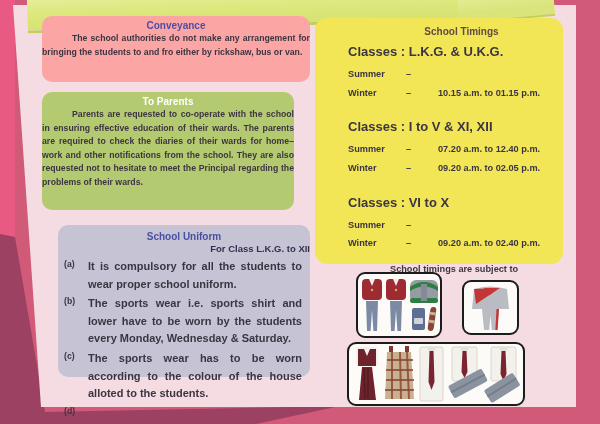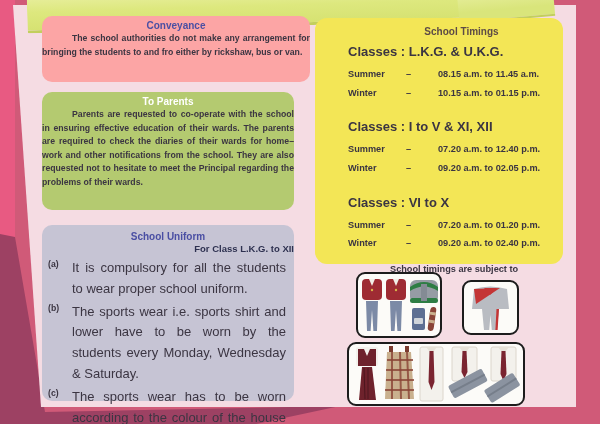--- a/index.html
+++ b/index.html
@@ -44,33 +44,33 @@
     margin:0;padding:0 0;font-size:8.7px;line-height:1.56;font-weight:600;
     color:#3b3542;text-align:justify;text-indent:30px;
   }
 
   .conveyance{left:42px;top:16px;width:268px;height:66px;background:#fca5a5;}
   .conveyance h2{color:#4a4fa3;}
 
   .toparents{left:42px;top:92px;width:252px;height:118px;background:#b4ca70;}
   .toparents h2{color:#ffffff;}
 
-  .uniform{left:42px;top:225px;width:252px;height:176px;background:#c6c4d4;}
+  .uniform{left:58px;top:225px;width:252px;height:152px;background:#c6c4d4;}
   .uniform h2{color:#4a4fa3;padding-top:6px;}
   .uniform .subtitle{
     margin:0;text-align:right;font-size:9.5px;font-weight:700;color:#2e3150;
     padding-bottom:3px;
   }
   .ulist{padding:1px 8px 0 6px;}
   .uitem{display:flex;margin-bottom:2px;}
   .uitem .lbl{
     flex:0 0 24px;font-size:8.7px;font-weight:700;color:#3b3542;line-height:1.6;
   }
   .uitem .txt{
-    flex:1;font-size:13px;font-weight:400;color:#3b3542;line-height:1.6;
+    flex:1;font-size:11px;font-weight:700;color:#3b3542;line-height:1.6;
     text-align:justify;
   }
 
   .timings{left:315px;top:18px;width:248px;height:246px;background:#f3e656;border-radius:12px;}
   .timings h2{color:#5d4b46;padding-top:8px;margin-left:45px;}
   .tcontent{padding:2px 10px 0 33px;}
   .tgroup{margin-bottom:13px;}
   .classes-line{font-size:13px;font-weight:700;color:#3b3542;line-height:1.9;}
   .trow{
     display:grid;grid-template-columns:58px 32px 1fr;
@@ -132,21 +132,20 @@
 
 <section class="panel timings">
   <h2>School Timings</h2>
   <div class="tcontent">
 
     <div class="tgroup">
       <div class="classes-line">Classes : L.K.G. &amp; U.K.G.</div>
       <div class="trow">
         <span>Summer</span>
         <span class="dash">–</span>
-        <span>08.15 a.m. to 11.45 a.m.</span>
       </div>
       <div class="trow">
         <span>Winter</span>
         <span class="dash">–</span>
         <span>10.15 a.m. to 01.15 p.m.</span>
       </div>
     </div>
 
     <div class="tgroup">
       <div class="classes-line">Classes : I to V &amp; XI, XII</div>
@@ -160,21 +159,20 @@
         <span class="dash">–</span>
         <span>09.20 a.m. to 02.05 p.m.</span>
       </div>
     </div>
 
     <div class="tgroup">
       <div class="classes-line">Classes : VI to X</div>
       <div class="trow">
         <span>Summer</span>
         <span class="dash">–</span>
-        <span>07.20 a.m. to 01.20 p.m.</span>
       </div>
       <div class="trow">
         <span>Winter</span>
         <span class="dash">–</span>
         <span>09.20 a.m. to 02.40 p.m.</span>
       </div>
     </div>
 
     <div class="tnote">School timings are subject to change.</div>
   </div>

